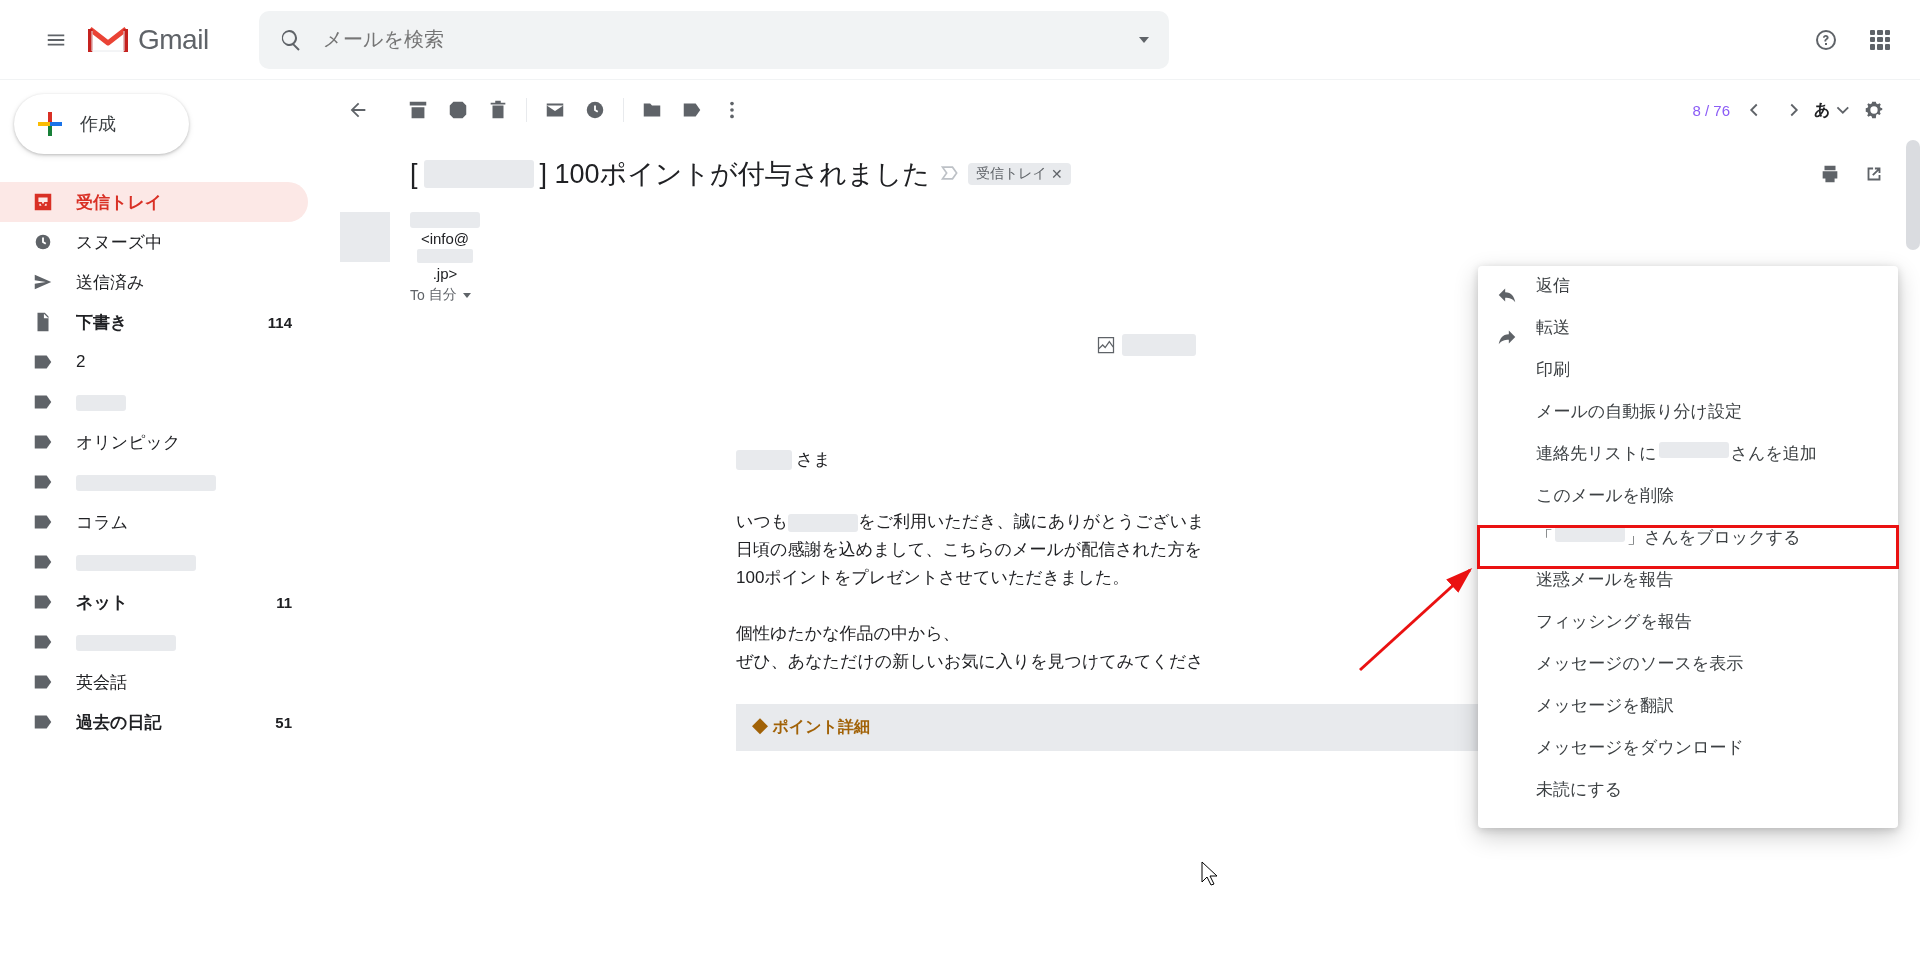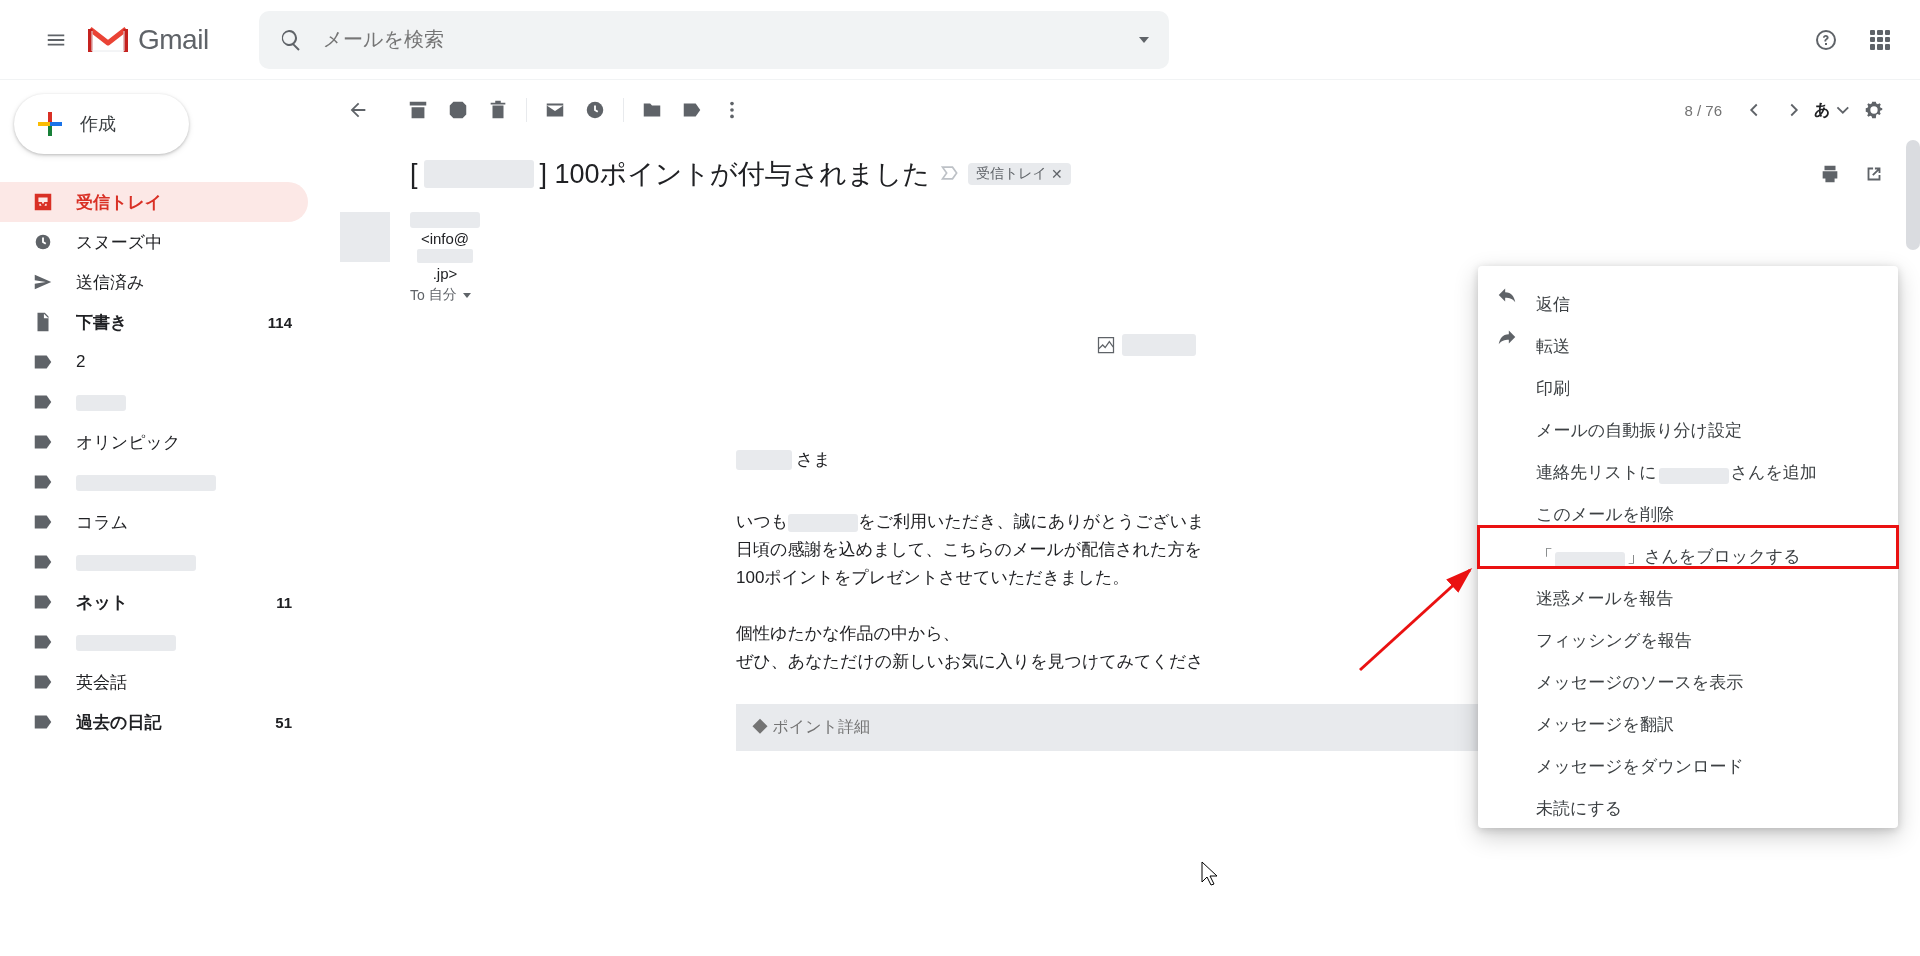--- a/index.html
+++ b/index.html
@@ -99,21 +99,21 @@
     height:60px;
     display:flex; align-items:center;
     padding:0 18px;
   }
   .tb-btn{
     width:40px;height:40px;display:flex;align-items:center;justify-content:center;border-radius:50%;cursor:pointer;
   }
   .tb-btn svg{width:22px;height:22px;fill:#5f6368;}
   .tb-sep{width:1px;height:24px;background:#e8eaed;margin:0 8px;}
   .tb-spacer{flex:1;}
-  .pager{font-size:15px;color:#737373;margin-right:12px;}
+  .pager{font-size:15px;color:#8b5cf6;margin-right:4px;}
   .ime{font-size:16px;font-weight:700;color:#202124;}
 
   .subject-row{
     display:flex; align-items:center;
     padding:14px 18px 10px 90px;
   }
   .subject{ font-size:27px; color:#202124; display:flex; align-items:center; gap:6px;}
   .subj-redact{display:inline-block;background:#e8eaed;width:110px;height:28px;border-radius:3px;}
   .imp-marker svg{width:20px;height:20px;fill:none;stroke:#bdc1c6;stroke-width:2;}
   .inbox-chip{
@@ -151,40 +151,40 @@
     display:inline-flex;align-items:center;
     margin:0 auto 90px; background:#fff;
   }
   .broken-img .bico{width:20px;height:20px;margin-right:6px;}
   .broken-img .bph{display:inline-block;width:74px;height:22px;background:#e8eaed;border-radius:3px;}
   .greet{display:flex;align-items:center;gap:4px;margin-bottom:34px;}
   .greet .r{display:inline-block;width:56px;height:20px;background:#e8eaed;border-radius:3px;}
   .para{margin-bottom:28px;}
   .inline-r{display:inline-block;width:70px;height:18px;background:#e8eaed;border-radius:3px;vertical-align:middle;}
   .detail-hdr{
-    background:#e8eaed;color:#737373;
-    padding:10px 16px;font-size:16px;font-weight:400;margin-top:10px;
+    background:#e8eaed;color:#a16207;
+    padding:10px 16px;font-size:16px;font-weight:700;margin-top:10px;
   }
 
   
   .ctx-menu {
     position:absolute;
     right:22px;
     top:186px;
     width:420px;
     background:#fff;
     box-shadow:0 2px 8px rgba(0,0,0,0.15),0 8px 24px rgba(0,0,0,0.2);
     border-radius:4px;
     padding:8px 0;
     z-index:50;
     font-size:17px;
     color:#3c4043;
   }
   .ctx-item{
-    height:42px; display:flex; align-items:flex-end;
+    height:42px; display:flex; align-items:flex-start;
     padding:0 24px 0 58px;
     position:relative;
     cursor:pointer;
   }
   .ctx-item .mico{
     position:absolute; left:18px; top:50%; transform:translateY(-50%);
     width:22px;height:22px;fill:#5f6368;
   }
   .ctx-item.highlight{
     outline:3px solid #ea1111;

